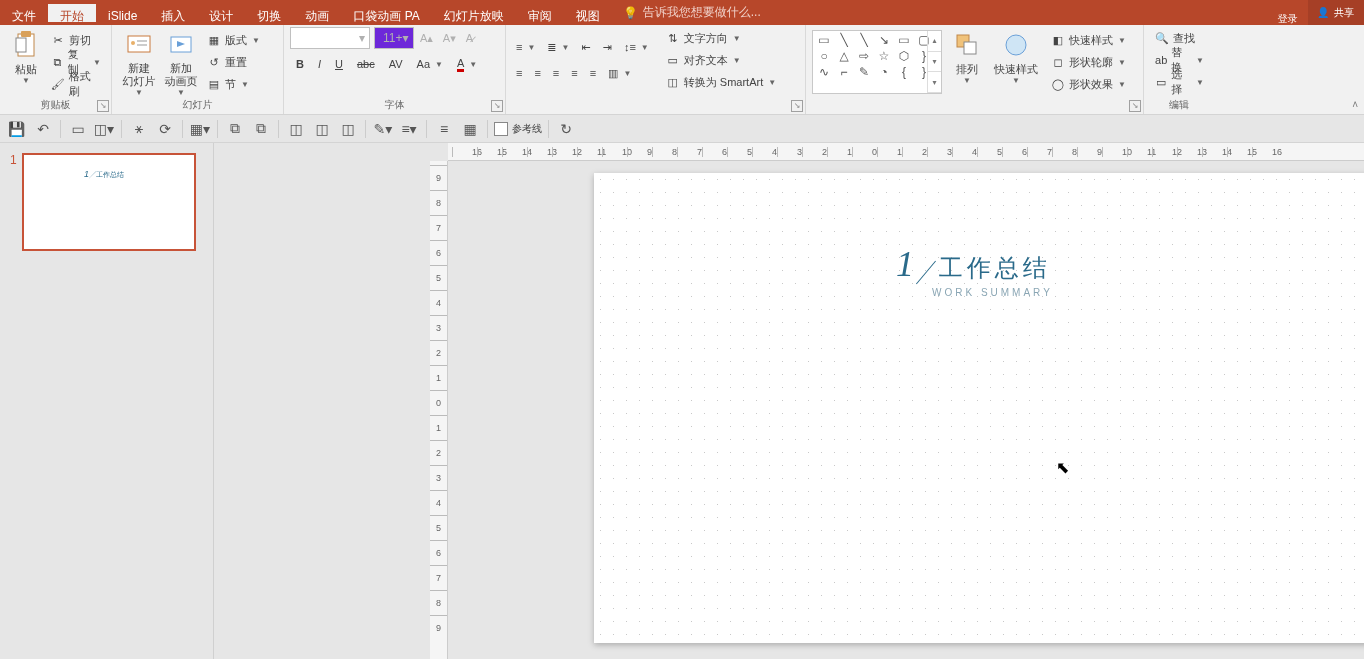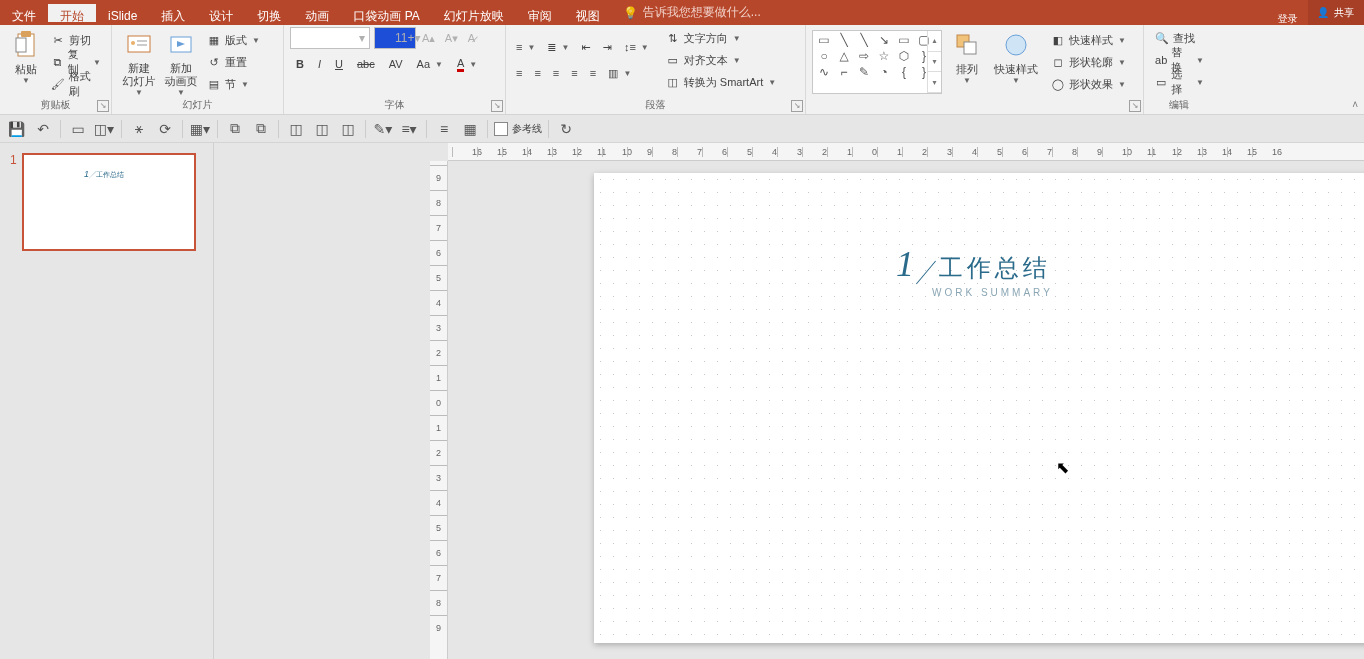--- a/index.html
+++ b/index.html
@@ -28,21 +28,21 @@
 .bigbtn .cap { font-size: 11px; text-align: center; line-height: 13px; color: #444; }
 .bigbtn .dd { font-size: 8px; color: #666; }
 
 .smallbtn { display: flex; align-items: center; height: 22px; padding: 0 4px; cursor: pointer; font-size: 11px; color: #444; gap: 3px; }
 .smallbtn .ic { width: 16px; height: 16px; display: inline-flex; align-items: center; justify-content: center; }
 .smallbtn .dd { font-size: 8px; color: #666; margin-left: 2px; }
 
 .stack { display: flex; flex-direction: column; justify-content: flex-start; }
 
 .fontname { width: 80px; height: 22px; border: 1px solid #c0c0c0; background: #fff; padding: 0 4px; font-size: 12px; display:flex;align-items:center;justify-content:space-between; }
-.fontsize { width: 40px; height: 22px; border: 1px solid #c0c0c0; background: #1d4ed8; padding: 0 20px; font-size: 12px; display:flex;align-items:center;justify-content:space-between; margin-left:2px;}
+.fontsize { width: 40px; height: 22px; border: 1px solid #c0c0c0; background: #6d28d9; padding: 0 8px; font-size: 12px; display:flex;align-items:center;justify-content:space-between; margin-left:2px;}
 .dim { color: #b0b0b0; }
 
 .shapes-gallery { width: 130px; height: 64px; border: 1px solid #c8c8c8; background: #fff; display:flex; flex-wrap:wrap; align-content:flex-start; padding:2px; gap:2px; position:relative;}
 .shapes-gallery .sh { width:18px;height:14px;display:flex;align-items:center;justify-content:center;font-size:12px;color:#555;}
 .shapes-gallery .scroll { position:absolute; right:0; top:0; bottom:0; width:14px; border-left:1px solid #ddd; display:flex;flex-direction:column;}
 .shapes-gallery .scroll div{flex:1;display:flex;align-items:center;justify-content:center;font-size:8px;color:#777;border-bottom:1px solid #ddd;}
 
 .collapse-caret { position:absolute; right:6px; bottom:4px; font-size:10px; color:#777; cursor:pointer; }
 
 
@@ -272,21 +272,20 @@
             <span>对齐文本</span>
             <span class="dd">▼</span>
           </div>
         <div class="smallbtn">
             <span class="ic">◫</span>
             <span>转换为 SmartArt</span>
             <span class="dd">▼</span>
           </div>
       </div>
     </div>
-    <div class="label">段落</div>
     <div class="launcher">↘</div>
   </div>
 
   <div class="group" style="width:338px">
     <div class="row" style="gap:6px">
       <div class="shapes-gallery">
         <div class="sh">▭</div>
         <div class="sh">╲</div>
         <div class="sh">╲</div>
         <div class="sh">↘</div>

